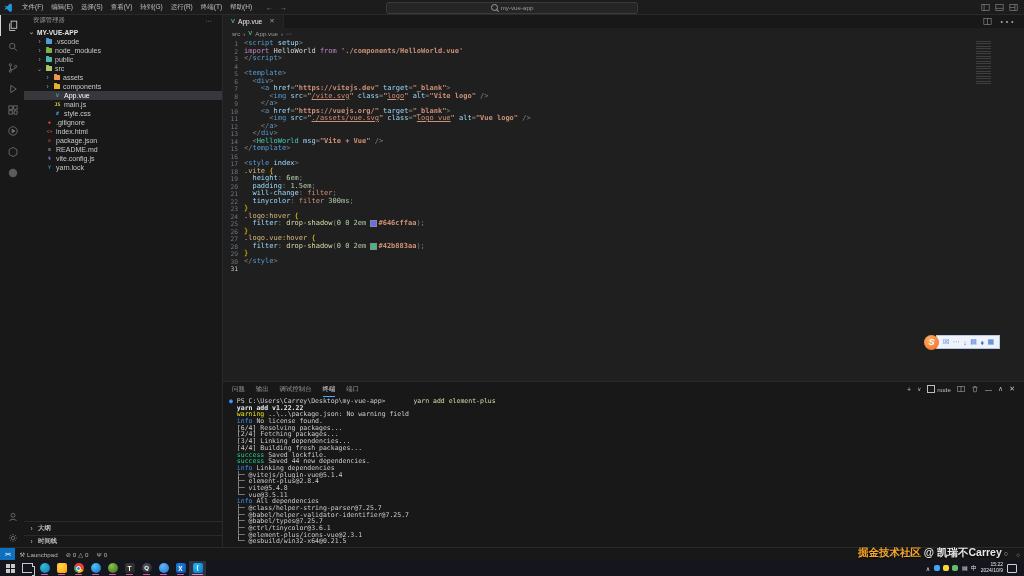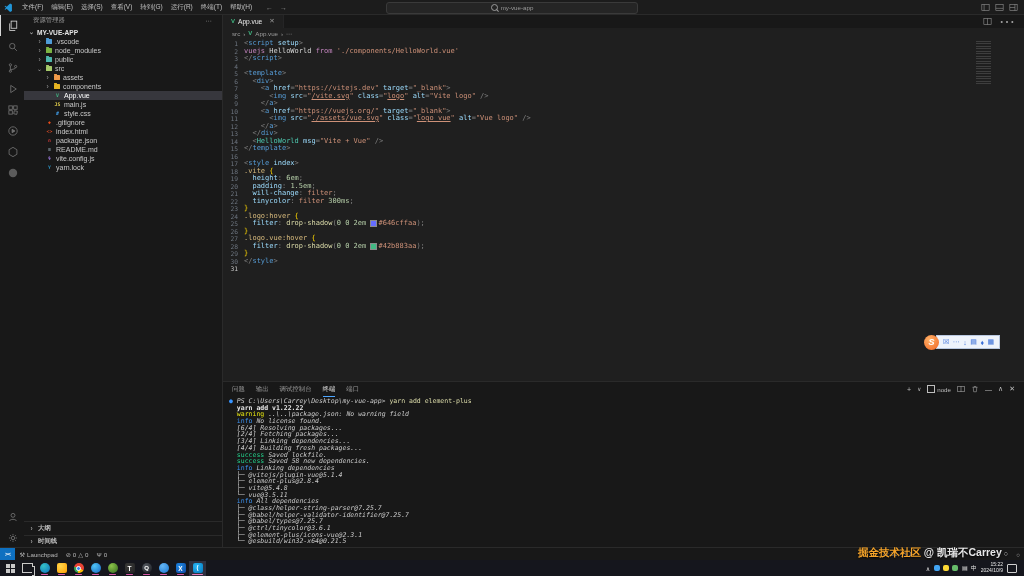--- a/index.html
+++ b/index.html
@@ -47,39 +47,39 @@
     font-size:6.6px;border-right:1px solid #252526;}
   .vicon{color:#41b883;font-weight:bold;font-size:6px;}
   .tab-close{color:#9a9a9a;margin-left:4px;font-size:6.5px;}
   .tab-actions{margin-left:auto;display:flex;gap:7px;align-items:center;padding-right:9px;color:#9a9a9a;}
   .tab-actions svg{width:9px;height:9px;}
   .breadcrumb{height:10px;display:flex;align-items:center;gap:3px;padding-left:9px;font-size:6.2px;color:#9d9d9d;background:#1f1f1f;}
   .codearea{position:relative;flex:1;overflow:hidden;font-family:"DejaVu Sans Mono",monospace;font-size:7px;padding-top:2px;}
   .code-line{height:7.5px;line-height:7.5px;white-space:pre;display:flex;}
   .ln{width:15px;text-align:right;margin-right:6px;color:#6e7681;flex:none;font-size:6.3px;}
   .code-line.cur .ln{color:#c6c6c6;}
-  .t-p{color:#808080;}.t-tag{color:#569cd6;}.t-attr{color:#9cdcfe;}.t-str{color:#ce9178;}
+  .t-p{color:#808080;}.t-tag{color:#569cd6;}.t-attr{color:#9cdcfe;}.t-str{color:#ce9178;font-weight:bold;}
   .t-strl{color:#ce9178;text-decoration:underline;}.t-kw{color:#c586c0;}.t-pl{color:#d4d4d4;}
   .t-comp{color:#4ec9b0;}.t-sel{color:#d7ba7d;}.t-prop{color:#9cdcfe;}.t-val{color:#ce9178;}
   .t-num{color:#b5cea8;}.t-fn{color:#dcdcaa;}.t-brace{color:#ffd700;}
   .sw{display:inline-block;width:5px;height:5px;margin:0 1px 0 0;border:1px solid #8a8a8a;vertical-align:-0.5px;}
   .minimap{position:absolute;top:3px;right:33px;width:15px;height:44px;opacity:.8;
     background:repeating-linear-gradient(to bottom,rgba(170,170,170,.28) 0 1px,transparent 1px 2.5px);}
   
   .panel{height:166px;border-top:1px solid #2a2a2a;background:#181818;display:flex;flex-direction:column;}
   .panel-head{height:14px;display:flex;align-items:center;padding:0 9px;font-size:6.4px;color:#9a9a9a;gap:11px;flex:none;}
   .ptab{height:100%;display:flex;align-items:center;border-bottom:1px solid transparent;}
   .ptab.active{color:#ececec;border-bottom:1px solid #4da6ff;}
   .panel-actions{margin-left:auto;display:flex;gap:6px;align-items:center;color:#bdbdbd;font-size:7px;}
   .panel-actions svg{width:8px;height:8px;}
   .node-chip{display:flex;align-items:center;gap:2px;font-size:6.2px;}
   .node-box{width:6px;height:6px;border:1px solid #bdbdbd;display:inline-block;}
   .terminal{flex:1;padding:2px 0 0 6px;font-family:"DejaVu Sans Mono",monospace;font-size:6.5px;overflow:hidden;}
   .term-line{height:6.7px;line-height:6.7px;white-space:pre;}
-  .m-pl{color:#cccccc;font-style:italic;}.m-cmd{color:#dcdcaa;}.m-bold{color:#e8e8e8;font-weight:bold;}
+  .m-pl{color:#cccccc;}.m-cmd{color:#dcdcaa;margin-left:24px;}.m-bold{color:#e8e8e8;font-weight:bold;}
   .m-warn{color:#e5e510;}.m-info{color:#3b8eea;}.m-ok{color:#23d18b;}.m-dot{color:#3794ff;}
   
   .statusbar{position:absolute;left:0;right:0;bottom:16px;height:12px;background:#181818;
     border-top:1px solid #2a2a2a;display:flex;align-items:center;font-size:6.2px;color:#b8b8b8;z-index:4;}
   .remote{height:100%;background:#0e70c0;color:#fff;display:flex;align-items:center;padding:0 5px;
     font-size:5.5px;font-weight:bold;letter-spacing:-0.5px;flex:none;}
   .sb-item{display:flex;align-items:center;gap:2px;padding:0 4px;height:100%;}
   .sb-right{margin-left:auto;display:flex;align-items:center;height:100%;}
   
   .taskbar{position:absolute;left:0;right:0;bottom:0;height:16px;background:#15161d;display:flex;
@@ -367,21 +367,21 @@
           <span>src</span>
           <span>›</span>
           <span class="vicon">V</span>
           <span>App.vue</span>
           <span>›</span>
           <span>⋯</span>
         </div>
       <div class="codearea" id="codearea">
         <div class="minimap"></div>
       <div class="code-line"><span class="ln">1</span><span class="t-p">&lt;</span><span class="t-tag">script</span><span class="t-attr"> setup</span><span class="t-p">&gt;</span></div>
-          <div class="code-line"><span class="ln">2</span><span class="t-kw">vuejs </span><span class="t-pl">HelloWorld </span><span class="t-kw">from </span><span class="t-str">'./components/HelloWorld.vue'</span></div>
+          <div class="code-line"><span class="ln">2</span><span class="t-kw">import </span><span class="t-pl">HelloWorld </span><span class="t-kw">from </span><span class="t-str">'./components/HelloWorld.vue'</span></div>
           <div class="code-line"><span class="ln">3</span><span class="t-p">&lt;/</span><span class="t-tag">script</span><span class="t-p">&gt;</span></div>
           <div class="code-line"><span class="ln">4</span></div>
           <div class="code-line"><span class="ln">5</span><span class="t-p">&lt;</span><span class="t-tag">template</span><span class="t-p">&gt;</span></div>
           <div class="code-line"><span class="ln">6</span><span class="t-pl">  </span><span class="t-p">&lt;</span><span class="t-tag">div</span><span class="t-p">&gt;</span></div>
           <div class="code-line"><span class="ln">7</span><span class="t-pl">    </span><span class="t-p">&lt;</span><span class="t-tag">a</span><span class="t-attr"> href</span><span class="t-p">=</span><span class="t-str">"https://vitejs.dev"</span><span class="t-attr"> target</span><span class="t-p">=</span><span class="t-str">"_blank"</span><span class="t-p">&gt;</span></div>
           <div class="code-line"><span class="ln">8</span><span class="t-pl">      </span><span class="t-p">&lt;</span><span class="t-tag">img</span><span class="t-attr"> src</span><span class="t-p">=</span><span class="t-str">"</span><span class="t-strl">/vite.svg</span><span class="t-str">"</span><span class="t-attr"> class</span><span class="t-p">=</span><span class="t-str">"</span><span class="t-strl">logo</span><span class="t-str">"</span><span class="t-attr"> alt</span><span class="t-p">=</span><span class="t-str">"Vite logo"</span><span class="t-p"> /&gt;</span></div>
           <div class="code-line"><span class="ln">9</span><span class="t-pl">    </span><span class="t-p">&lt;/</span><span class="t-tag">a</span><span class="t-p">&gt;</span></div>
           <div class="code-line"><span class="ln">10</span><span class="t-pl">    </span><span class="t-p">&lt;</span><span class="t-tag">a</span><span class="t-attr"> href</span><span class="t-p">=</span><span class="t-str">"https://vuejs.org/"</span><span class="t-attr"> target</span><span class="t-p">=</span><span class="t-str">"_blank"</span><span class="t-p">&gt;</span></div>
           <div class="code-line"><span class="ln">11</span><span class="t-pl">      </span><span class="t-p">&lt;</span><span class="t-tag">img</span><span class="t-attr"> src</span><span class="t-p">=</span><span class="t-str">"</span><span class="t-strl">./assets/vue.svg</span><span class="t-str">"</span><span class="t-attr"> class</span><span class="t-p">=</span><span class="t-str">"</span><span class="t-strl">logo vue</span><span class="t-str">"</span><span class="t-attr"> alt</span><span class="t-p">=</span><span class="t-str">"Vue logo"</span><span class="t-p"> /&gt;</span></div>
           <div class="code-line"><span class="ln">12</span><span class="t-pl">    </span><span class="t-p">&lt;/</span><span class="t-tag">a</span><span class="t-p">&gt;</span></div>
@@ -441,21 +441,21 @@
         <div class="terminal" id="terminal">
             <div class="term-line"><span class="m-dot">● </span><span class="m-pl">PS C:\Users\Carrey\Desktop\my-vue-app&gt; </span><span class="m-cmd">yarn add element-plus</span></div>
             <div class="term-line"><span class="m-bold">  yarn add v1.22.22</span></div>
             <div class="term-line"><span class="m-warn">  warning</span><span class="m-pl"> ..\..\package.json: No warning field</span></div>
             <div class="term-line"><span class="m-info">  info</span><span class="m-pl"> No license found.</span></div>
             <div class="term-line"><span class="m-pl">  [6/4] Resolving packages...</span></div>
             <div class="term-line"><span class="m-pl">  [2/4] Fetching packages...</span></div>
             <div class="term-line"><span class="m-pl">  [3/4] Linking dependencies...</span></div>
             <div class="term-line"><span class="m-pl">  [4/4] Building fresh packages...</span></div>
             <div class="term-line"><span class="m-ok">  success</span><span class="m-pl"> Saved lockfile.</span></div>
-            <div class="term-line"><span class="m-ok">  success</span><span class="m-pl"> Saved 58 new dependencies.</span></div>
+            <div class="term-line"><span class="m-ok">  success</span><span class="m-pl"> Saved 44 new dependencies.</span></div>
             <div class="term-line"><span class="m-info">  info</span><span class="m-pl"> Linking dependencies</span></div>
             <div class="term-line"><span class="m-pl">  ├─ @vitejs/plugin-vue@5.1.4</span></div>
             <div class="term-line"><span class="m-pl">  ├─ element-plus@2.8.4</span></div>
             <div class="term-line"><span class="m-pl">  ├─ vite@5.4.8</span></div>
             <div class="term-line"><span class="m-pl">  └─ vue@3.5.11</span></div>
             <div class="term-line"><span class="m-info">  info</span><span class="m-pl"> All dependencies</span></div>
             <div class="term-line"><span class="m-pl">  ├─ @class/helper-string-parser@7.25.7</span></div>
             <div class="term-line"><span class="m-pl">  ├─ @babel/helper-validator-identifier@7.25.7</span></div>
             <div class="term-line"><span class="m-pl">  ├─ @babel/types@7.25.7</span></div>
             <div class="term-line"><span class="m-pl">  ├─ @ctrl/tinycolor@3.6.1</span></div>

